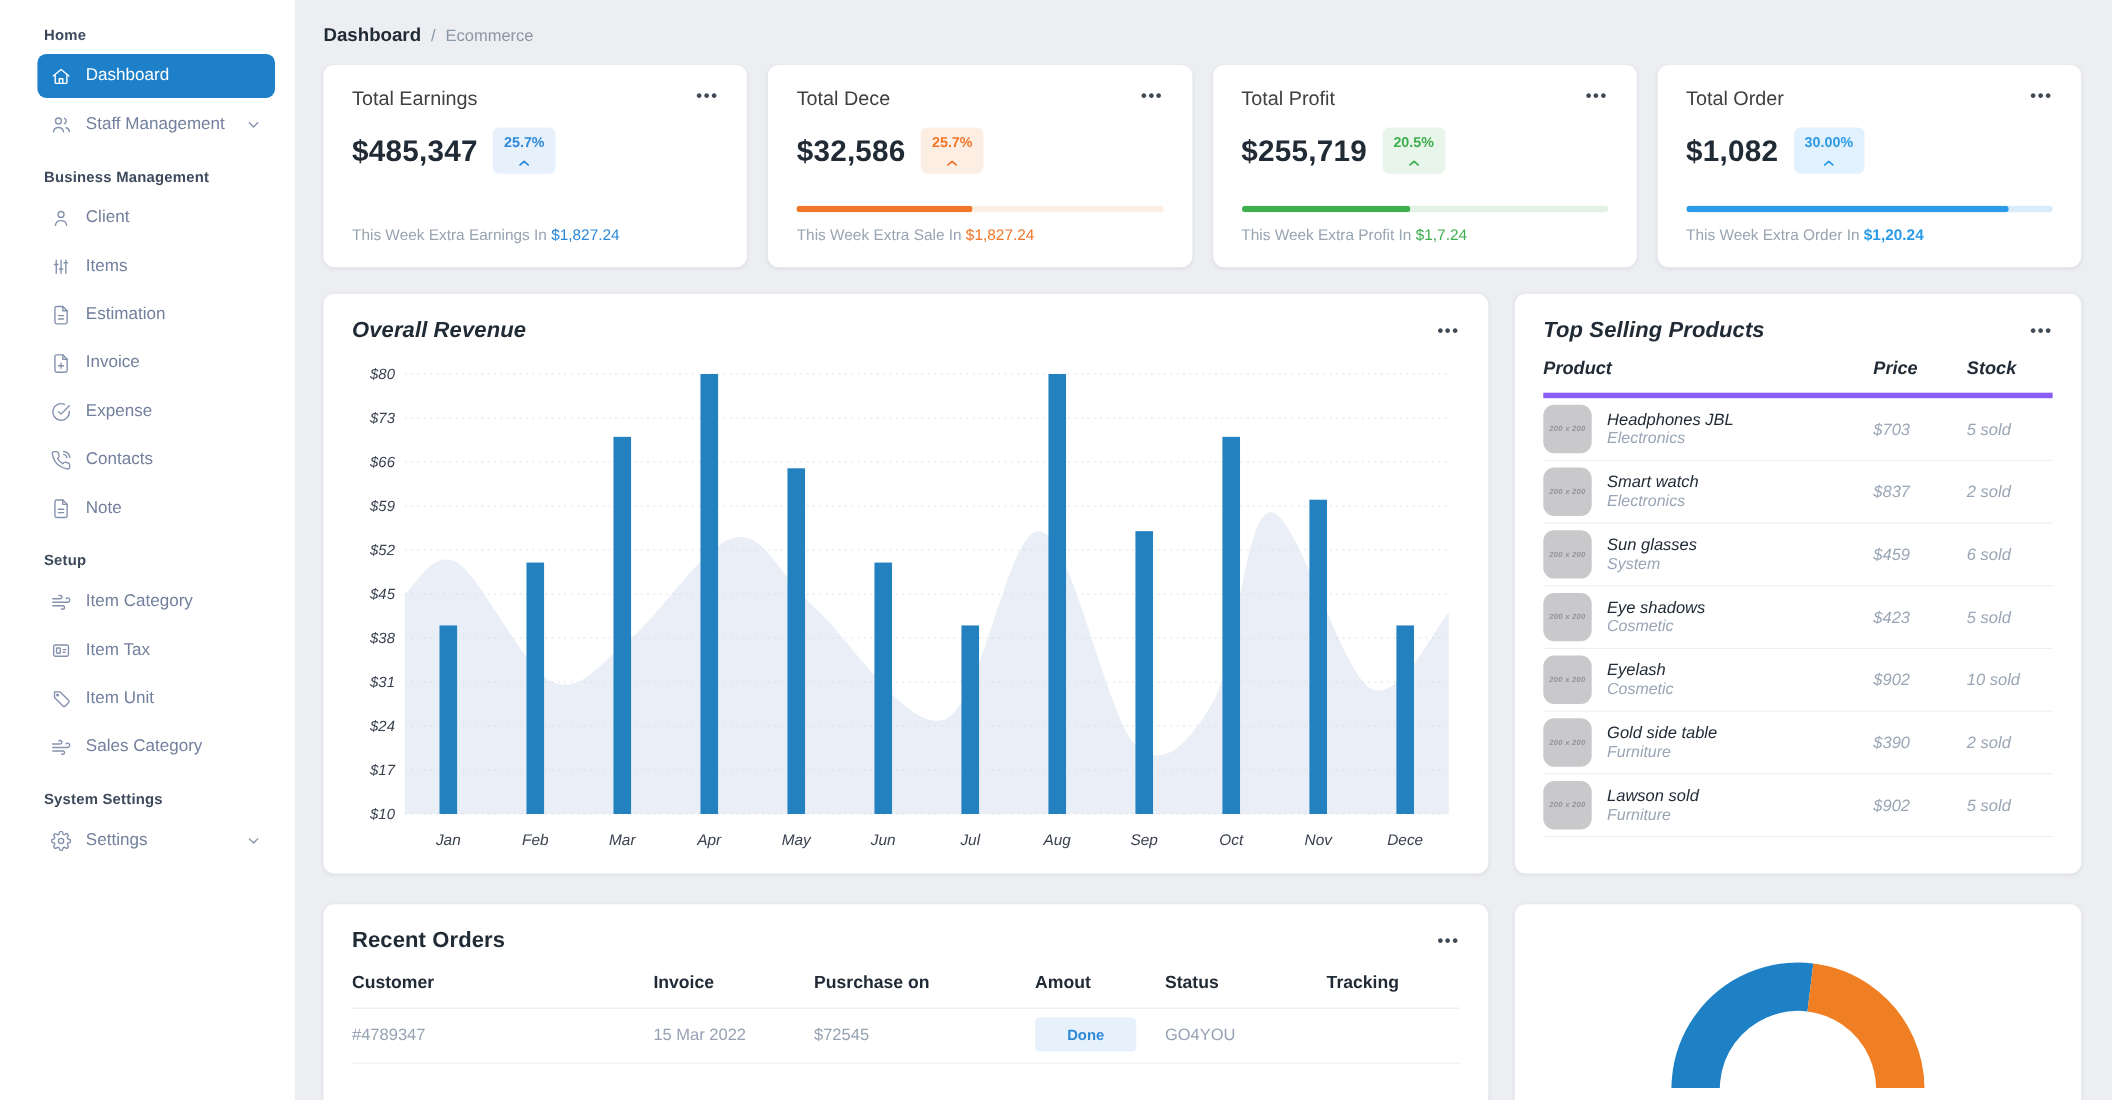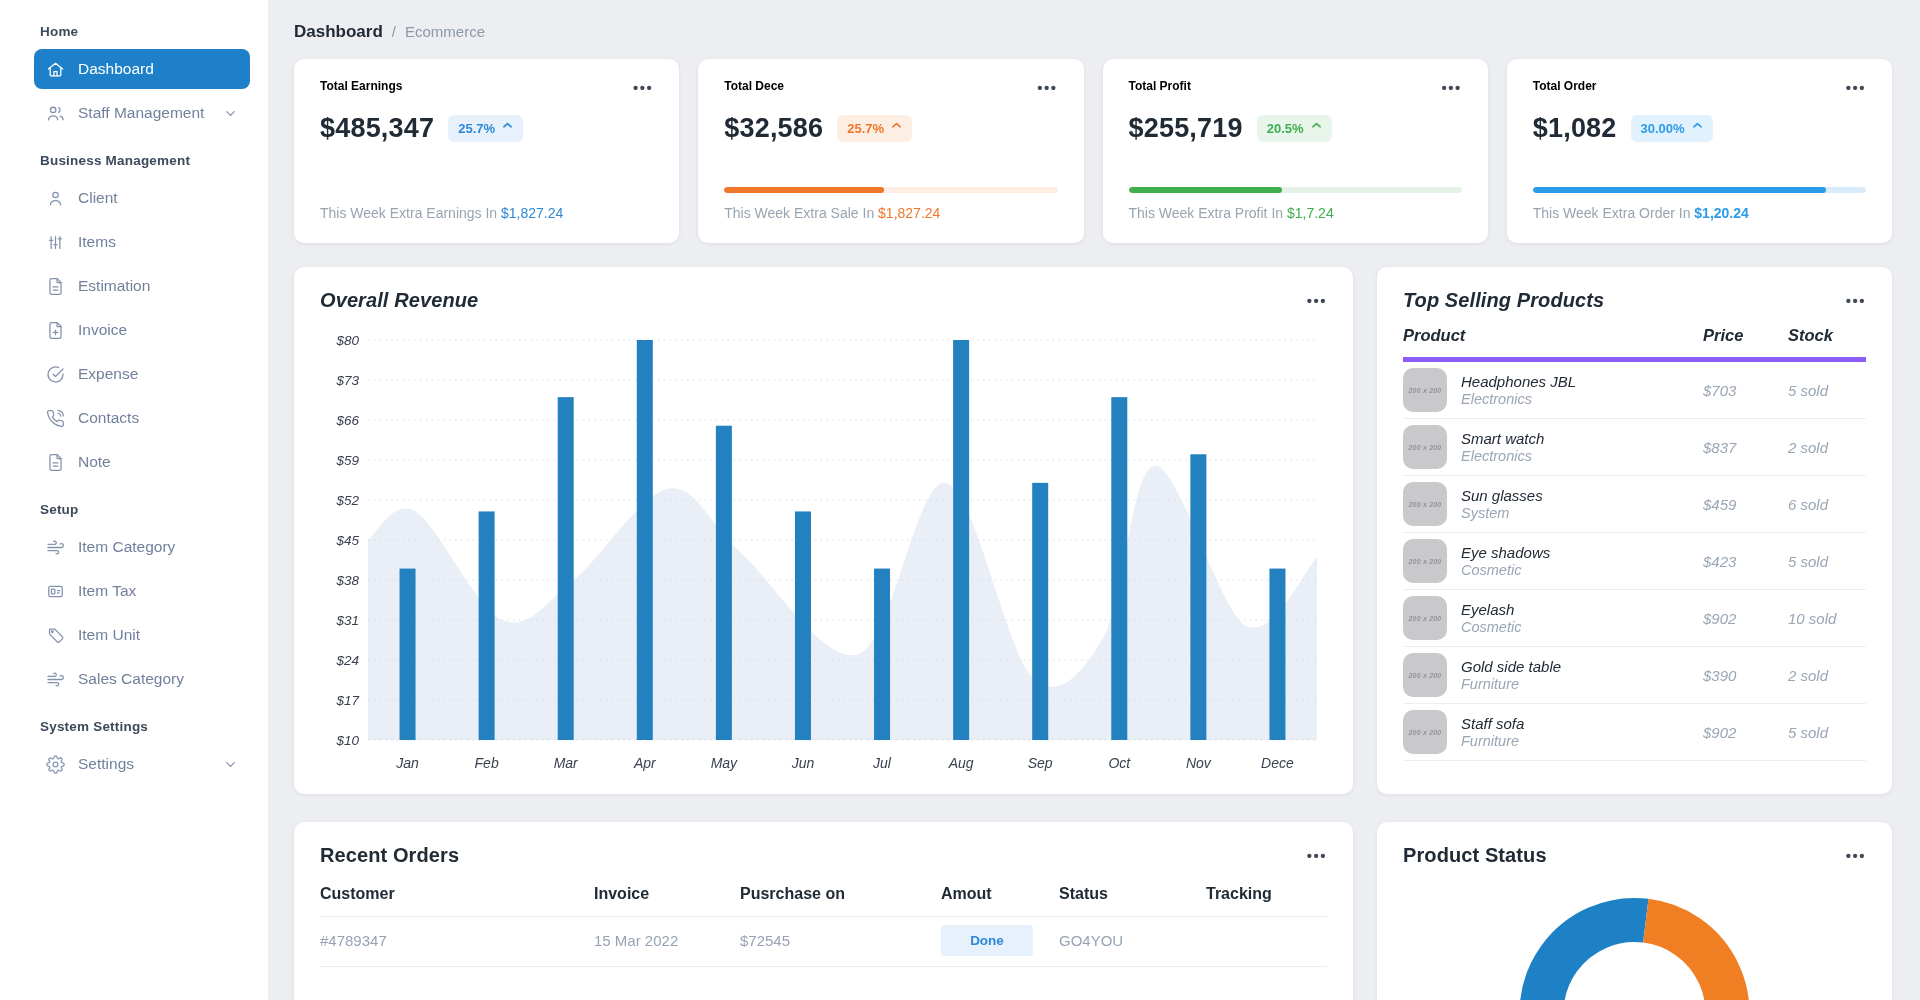--- a/index.html
+++ b/index.html
@@ -42,28 +42,28 @@
 
   .card, .panel{
     background:#ffffff; border-radius:10px;
     box-shadow:0 1px 4px rgba(25,30,55,.07);
   }
 
   
   .cards-row{ display:grid; grid-template-columns:repeat(4,1fr); gap:19px; height:184px; }
   .card{ padding:20px 26px 22px 26px; display:flex; flex-direction:column; }
   .card-head{ display:flex; justify-content:space-between; align-items:flex-start; }
-  .card-title{ font-size:12px; font-weight:700; color:#000000; }
+  .card-title{ font-size:18px; font-weight:400; color:#404040; }
   .menu-dots{ background:none; border:none; color:#404a57; font-weight:700;
               font-size:15px; letter-spacing:1.5px; line-height:10px; padding:4px 0; }
   .menu-dots::before{ content:"•••"; }
   .card-value-row{ display:flex; align-items:center; gap:14px; margin-top:16px; }
   .card-value{ font-size:27px; font-weight:700; color:#212b36; letter-spacing:.2px; }
-  .badge{ display:inline-flex; gap:7px;
-          font-size:13px; font-weight:700; padding:6px 10px; border-radius:6px; }
+  .badge{ display:inline-flex; align-items:center; gap:7px;
+          font-size:13px; font-weight:700; padding:6px 10px; border-radius:6px;flex-direction:column; }
   .progress{ height:6px; border-radius:4px; margin-top:auto; overflow:hidden; }
   .progress > i{ display:block; height:100%; border-radius:4px; }
   .card-footer{ font-size:14px; color:#98a4b1; margin-top:12px; white-space:nowrap; }
   .card:not(.has-bar) .card-footer{ margin-top:auto; }
   .card-footer b{ font-weight:500; }
 
   
   .mid-row{ display:grid; grid-template-columns:minmax(0,1fr) 515px; gap:24px;
             margin-top:24px; height:527px;font-style:italic; }
   .bottom-row{ display:grid; grid-template-columns:minmax(0,1fr) 515px; gap:24px;
@@ -511,21 +511,21 @@
             </div>
             <span class="muted-val" data-interactable="false">$390</span>
             <span class="muted-val" data-interactable="false">2 sold</span>
           </div>
           <div class="prod-row" data-interactable="true">
             <div class="prod-cell-main" data-interactable="false">
               <div class="thumb prod-thumb" data-interactable="false">
                 <span data-interactable="false">200 x 200</span>
               </div>
               <div>
-                <div class="prod-name" data-interactable="false">Staff sofa</div>
+                <div class="prod-name" data-interactable="false">Lawson sold</div>
                 <div class="prod-cat" data-interactable="false">Furniture</div>
               </div>
             </div>
             <span class="muted-val" data-interactable="false">$902</span>
             <span class="muted-val" data-interactable="false">5 sold</span>
           </div>
         </div>
     </section>
   </div>
 
@@ -548,24 +548,20 @@
             <span class="order-val" data-interactable="false">#4789347</span>
             <span class="order-val" data-interactable="false">15 Mar 2022</span>
             <span class="order-val" data-interactable="false">$72545</span>
             <span data-interactable="false"><span class="status-pill" data-interactable="false" style="background: rgb(231, 241, 251); color: rgb(45, 136, 216);">Done</span></span>
             <span class="order-val" data-interactable="false">GO4YOU</span>
           </div>
         </div>
     </section>
 
     <section class="panel" data-interactable="false">
-      <div class="panel-head">
-        <h2 class="panel-title" data-interactable="false">Product Status</h2>
-        <button class="menu-dots" data-interactable="true"></button>
-      </div>
       <svg id="donut-svg" data-interactable="false" width="100%" height="135" viewBox="0 0 463 135">
           <path d="M147.21337580559154,175.30349834188502 A93,93 0 0 1 242.83384893667872,43.693207897357055" fill="none" stroke="#1e80c5" stroke-width="44" stroke-linecap="butt" data-interactable="true"></path>
           <path d="M242.83384893667872,43.693207897357055 A93,93 0 0 1 307.6811401188762,189.34260858064727" fill="none" stroke="#ef7f22" stroke-width="44" stroke-linecap="butt" data-interactable="true"></path>
         </svg>
     </section>
   </div>
 
 </main>
 
 </body></html>

